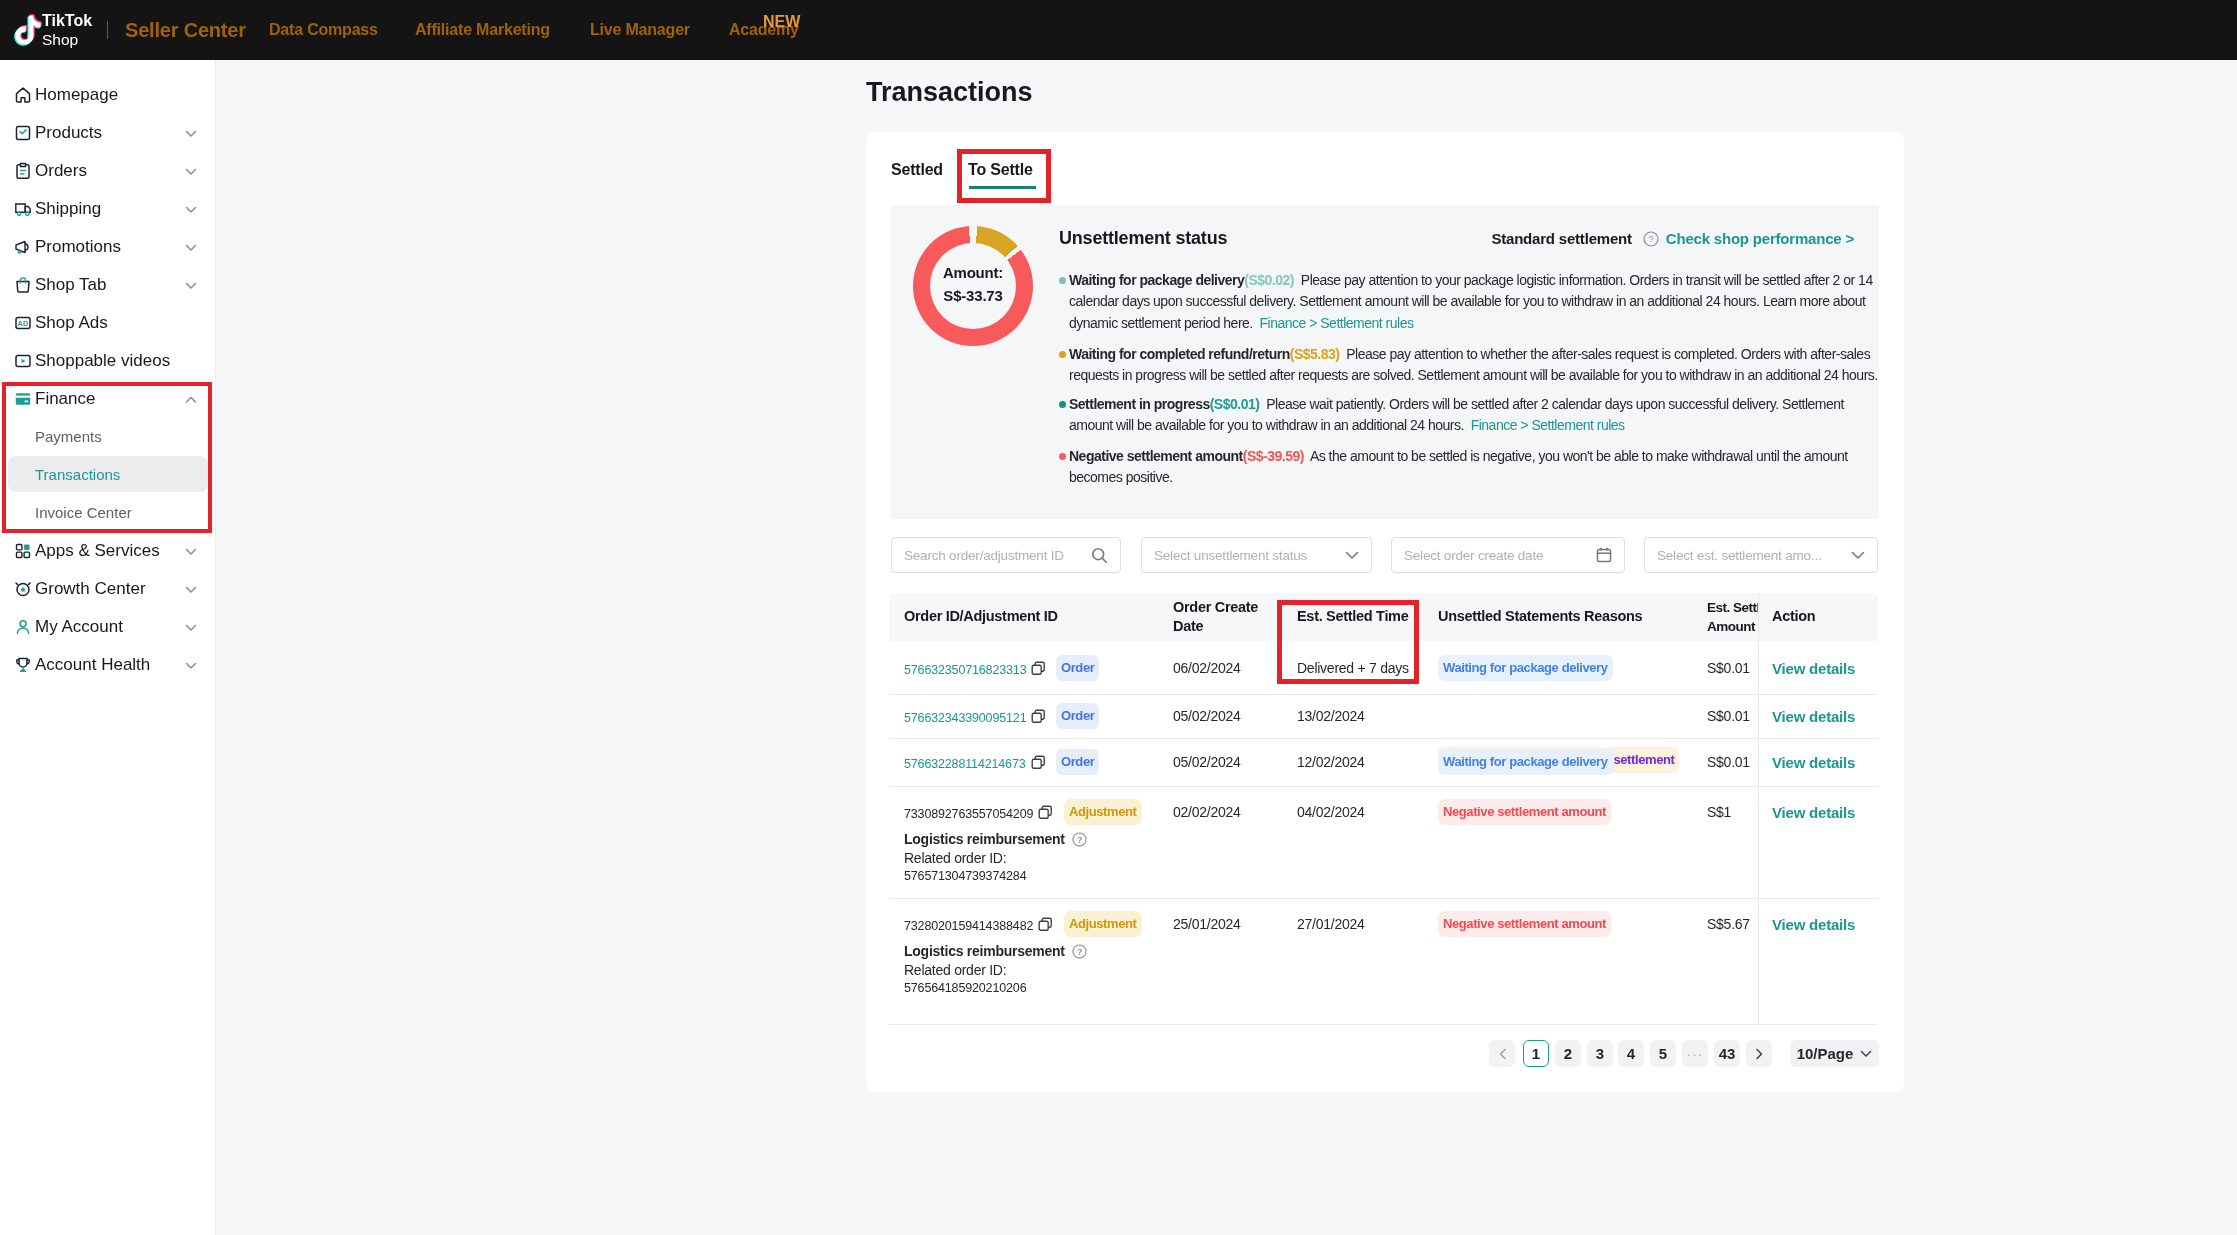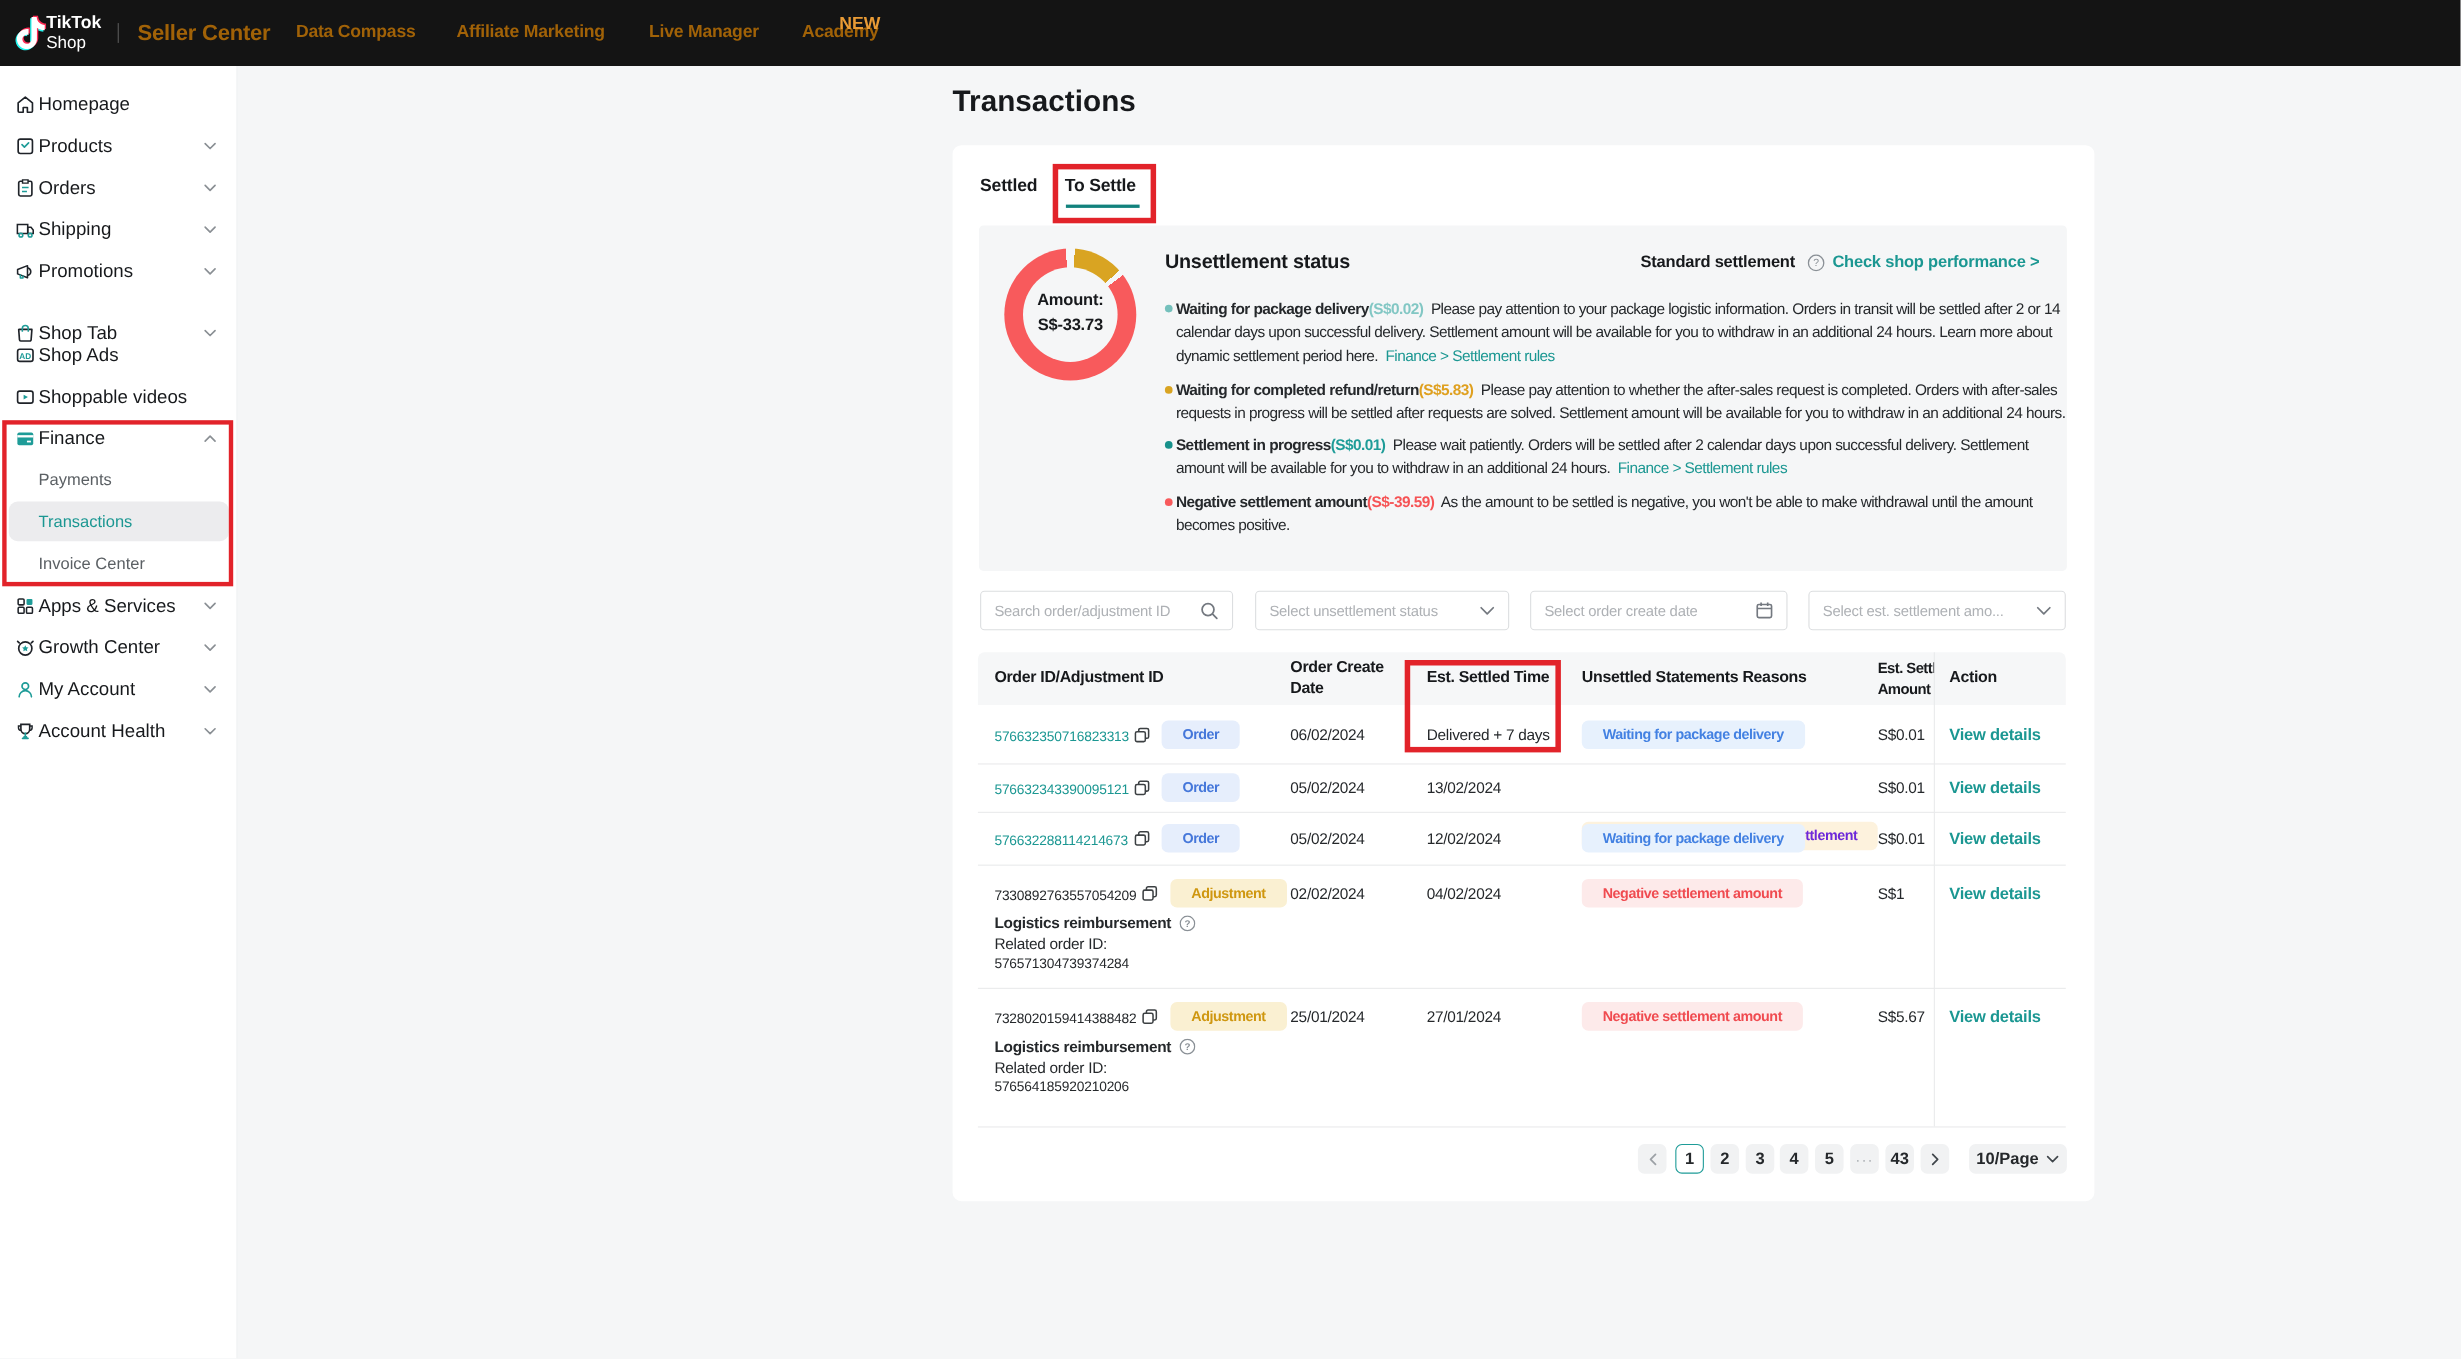--- a/index.html
+++ b/index.html
@@ -61,21 +61,21 @@
 
   
   #table { position:absolute; left:23px; top:461px; width:989px; }
   #thead { position:absolute; left:0; top:0; width:989px; height:48px; background:#f6f7f8; border-radius:6px 6px 0 0; }
   .th { position:absolute; font-size:14.5px; font-weight:bold; color:#17191c; line-height:19px; letter-spacing:-0.3px; }
   .td { position:absolute; font-size:14px; color:#25282b; letter-spacing:-0.25px; }
   .rowline { position:absolute; left:0; width:989px; height:1px; background:#e9eaec; }
   .vline { position:absolute; left:869px; top:0; width:1px; height:431px; background:#e9eaec; }
   .order-link { color:#1b9792; }
   .oid { font-size:12.5px; letter-spacing:-0.15px; }
-  .badge { display:inline-block; font-size:13px; letter-spacing:-0.4px; font-weight:bold; border-radius:6px; height:26px; line-height:26px; padding:0 19px; }
+  .badge { display:inline-block; font-size:13px; letter-spacing:-0.4px; font-weight:bold; border-radius:6px; height:26px; line-height:26px; padding:0 5px; }
   .bg-order { background:#e6eefc; color:#4577da; }
   .bg-adj { background:#faf0d2; color:#cf9710; }
   .bg-blue { background:#e7f1fd; color:#4381e2; }
   .bg-orange { background:#fdf2dd; color:#6d28d9;margin-top:44px; }
   .bg-red { background:#fdeaea; color:#f04b50; }
   .view { color:#1b9792; font-weight:bold; font-size:15px; letter-spacing:-0.2px; }
 
   
   .pg { position:absolute; top:908px; height:27px; min-width:26px; border-radius:6px; background:#f1f2f3; color:#25282b; font-size:15px; display:flex; align-items:center; justify-content:center; font-weight:bold; }
   .pg.active { background:#fff; border:1px solid #1e9c98; }
@@ -150,21 +150,21 @@
           <span class="ico"><svg width="18" height="18" viewBox="0 0 18 18">
               <path d="M2 7v4l9 3.5v-11z" fill="none" stroke="#1f2329" stroke-width="1.4" stroke-linejoin="round"></path>
               <path d="M11 5.5c1.8.6 3 1.9 3 3.5s-1.2 2.9-3 3.5" fill="none" stroke="#1f2329" stroke-width="1.4"></path>
               <path d="M4.5 11.5v3.2h2.4v-2.3" fill="none" stroke="#1e9c98" stroke-width="1.4" stroke-linejoin="round"></path>
             </svg></span>
           <div class="lbl">Promotions</div>
           <div class="chev"><svg width="12" height="8" viewBox="0 0 12 8">
               <polyline points="1.5,1.5 6,6 10.5,1.5" fill="none" stroke="#8a8f94" stroke-width="1.5" stroke-linecap="round" stroke-linejoin="round"></polyline>
             </svg></div>
         </div>
-        <div class="sitem" style="top:224px;">
+        <div class="sitem" style="top:206px;">
           <span class="ico"><svg width="18" height="18" viewBox="0 0 18 18">
               <path d="M3 5.5h12l-.7 9.3a1.2 1.2 0 0 1-1.2 1.2H4.9a1.2 1.2 0 0 1-1.2-1.2z" fill="none" stroke="#1f2329" stroke-width="1.5" stroke-linejoin="round"></path>
               <path d="M6.3 7.5V4.6a2.7 2.7 0 0 1 5.4 0v2.9" fill="none" stroke="#1e9c98" stroke-width="1.4"></path>
             </svg></span>
           <div class="lbl">Shop Tab</div>
           <div class="chev"><svg width="12" height="8" viewBox="0 0 12 8">
               <polyline points="1.5,1.5 6,6 10.5,1.5" fill="none" stroke="#8a8f94" stroke-width="1.5" stroke-linecap="round" stroke-linejoin="round"></polyline>
             </svg></div>
         </div>
         <div class="sitem" style="top:244px;">

